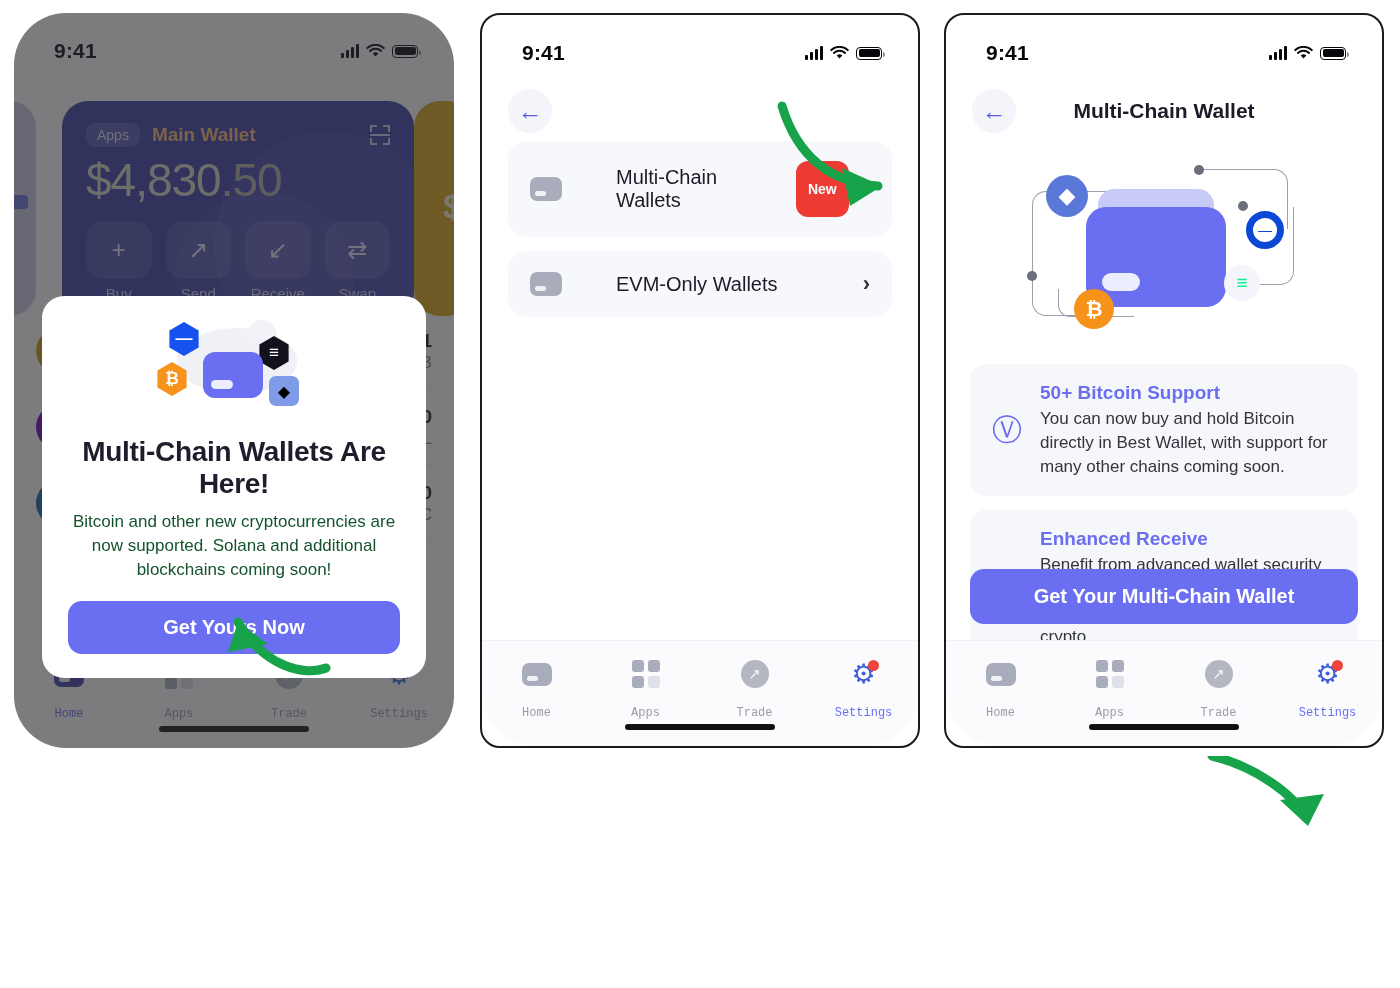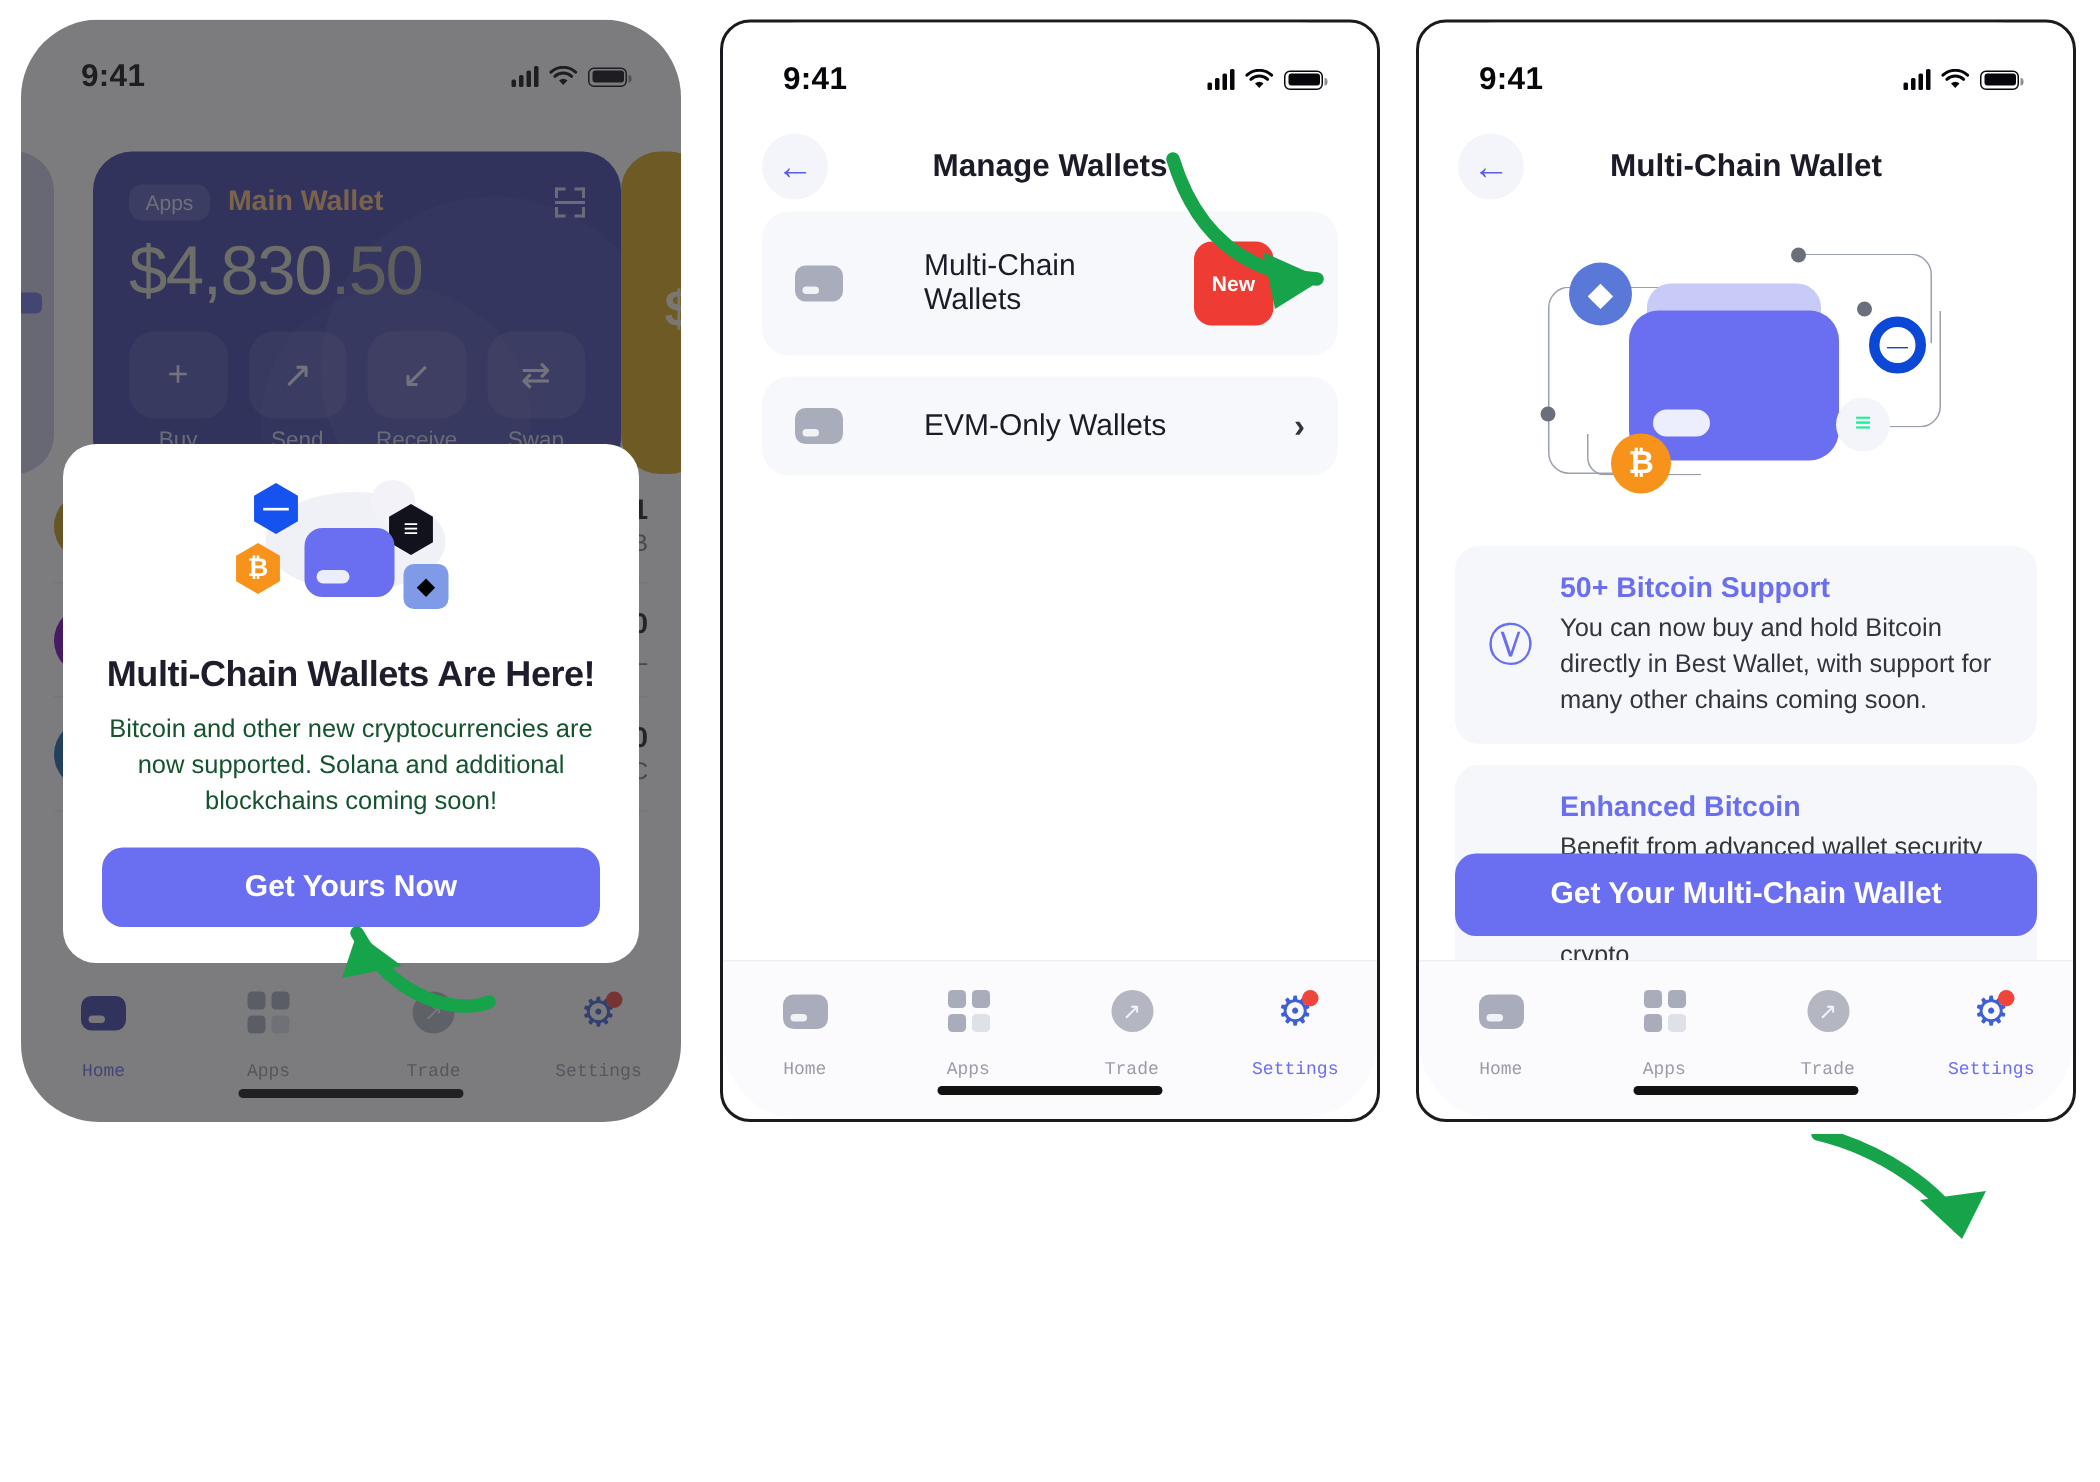--- a/index.html
+++ b/index.html
@@ -96,21 +96,21 @@
   }
   .modal-art { height:96px; position:relative; margin:0 auto 8px; width:190px; }
   .m-blob{position:absolute;width:120px;height:66px;border-radius:50%;background:#f0f0f7;left:38px;top:10px;}
   .m-blob2{position:absolute;width:30px;height:30px;border-radius:50%;background:#f2f2f8;left:108px;top:2px;}
   .hexi{position:absolute;width:34px;height:34px;display:flex;align-items:center;justify-content:center;
      clip-path:polygon(50% 0,93% 25%,93% 75%,50% 100%,7% 75%,7% 25%); font-size:17px;color:#fff;font-weight:700;}
   .m-wallet{position:absolute;left:64px;top:34px;width:60px;height:46px;border-radius:12px;background:#6a6ef0;}
   .m-wallet:after{content:"";position:absolute;left:8px;bottom:9px;width:22px;height:9px;border-radius:5px;background:#eceefd;}
   .diamond{position:absolute;width:30px;height:30px;border-radius:7px;background:#7f9ae6;
      display:flex;align-items:center;justify-content:center;}
-  .modal h2 { font-size:24px; font-weight:700; color:#1d1d2b; margin:22px 0 10px; letter-spacing:-.3px;}
+  .modal h2 { font-size:28px; font-weight:700; color:#1d1d2b; margin:22px 0 10px; letter-spacing:-.3px;}
   .modal p { font-size:17px; line-height:1.42; color:#14532d; margin-bottom:16px;}
   .btn-primary {
     display:block; width:100%; background:#6a6ef0; color:#fff; border:0;
     border-radius:14px; padding:15px 0; font-size:20px; font-weight:700;
     font-family:"Liberation Sans",sans-serif; cursor:pointer;margin-top:19px;
   }
 
   
   .navbar { position:absolute; left:0; right:0; bottom:0; height:106px; background:#fbfbfd;
     border-top:1px solid #eef0f4; display:flex; align-items:flex-start; padding-top:16px;}
@@ -347,21 +347,20 @@
             <path d="M1.3 4.1a12 12 0 0 1 16.4 0" stroke="#07070b" stroke-width="2" fill="none" stroke-linecap="round"></path>
           </svg>
           <span class="batt">
               <span></span>
             </span>
         </div>
       </div>
 
       <div class="pagehead">
         <div class="back-btn">←</div>
-        <h1>Manage Wallets</h1>
       </div>
 
       <div class="list-row">
         <span class="row-ic"></span>
         <span class="row-label">Multi-Chain Wallets</span>
         <span class="badge-new">New</span>
         <span class="chev">›</span>
       </div>
       <div class="list-row">
         <span class="row-ic"></span>
@@ -458,21 +457,21 @@
       <div class="feat-card">
         <span class="feat-ic">Ⓥ</span>
         <span>
           <span class="feat-title" style="display:block">50+ Bitcoin Support</span>
           <span class="feat-body" style="display:block">You can now buy and hold Bitcoin directly in Best Wallet, with support for many other chains coming soon.</span>
         </span>
       </div>
       <div class="feat-card">
         <span class="feat-ic">🛡</span>
         <span>
-          <span class="feat-title" style="display:block">Enhanced Bitcoin</span>
+          <span class="feat-title" style="display:block">Enhanced Receive</span>
           <span class="feat-body" style="display:block">Benefit from advanced wallet security measures that protect your funds from scams and hacks, safeguarding your crypto.</span>
         </span>
       </div>
 
       <div class="cta-wrap">
         <button class="cta">Get Your Multi-Chain Wallet</button>
       </div>
 
       <div class="navbar">
         <div class="nav-item">

